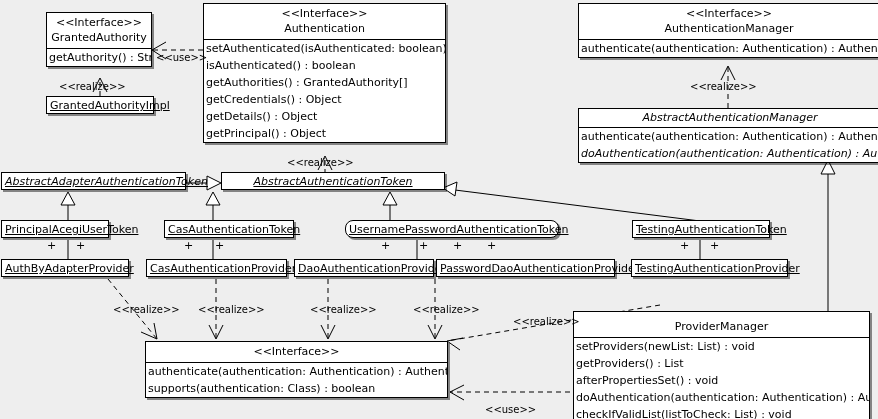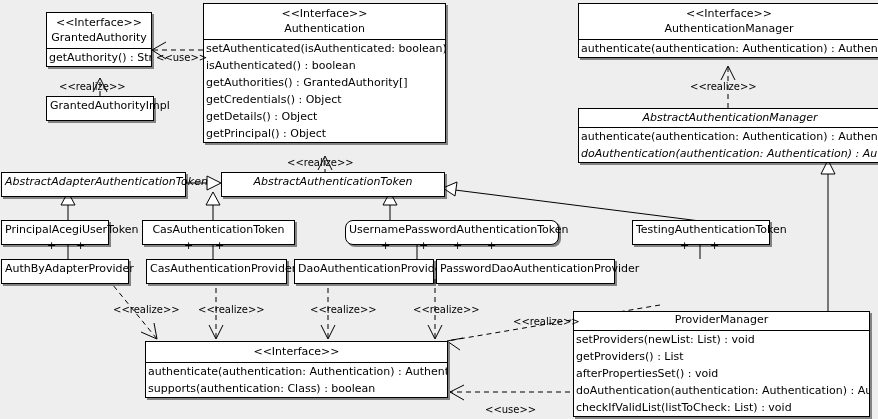--- a/index.html
+++ b/index.html
@@ -39,21 +39,21 @@
   .uml .op{
     font-size:11px;
     line-height:17px;
     height:17px;
     padding:0 2px;
     white-space:nowrap;
     overflow:hidden;
     color:#000;
   }
   .uml .op.it{font-style:italic;}
-  .uml.compact .hdr{padding:1px 3px 7px 3px;}
+  .uml.compact .hdr{padding:1px 3px 0 3px;text-decoration:underline;}
 
   .lbl{
     position:absolute;
     font-size:10px;
     color:#000;
     white-space:nowrap;
     z-index:6;
     background:transparent;
   }
   .plus{
@@ -190,21 +190,21 @@
       <span class="nm">AbstractAuthenticationToken</span>
     </div>
   </div>
 
   <div class="uml compact" style="left:1px;top:220px;width:108px;">
     <div class="hdr">
       <span class="nm">PrincipalAcegiUserToken</span>
     </div>
   </div>
 
-  <div class="uml compact" style="left:142px;top:220px;width:153px;">
+  <div class="uml compact" style="left:164px;top:220px;width:130px;">
     <div class="hdr">
       <span class="nm">CasAuthenticationToken</span>
     </div>
   </div>
 
   <div class="uml compact" style="left:345px;top:220px;width:214px;border-radius:8px;">
     <div class="hdr">
       <span class="nm">UsernamePasswordAuthenticationToken</span>
     </div>
   </div>
@@ -243,33 +243,38 @@
       <span class="nm">DaoAuthenticationProvider</span>
     </div>
   </div>
 
   <div class="uml compact" style="left:436px;top:259px;width:179px;">
     <div class="hdr">
       <span class="nm">PasswordDaoAuthenticationProvider</span>
     </div>
   </div>
 
+  <div class="uml compact" style="left:631px;top:259px;width:157px;">
+    <div class="hdr">
+      <span class="nm">TestingAuthenticationProvider</span>
+    </div>
+  </div>
 
   <div class="uml" style="left:145px;top:341px;width:303px;">
     <div class="hdr">
       <span class="stereo">&lt;&lt;Interface&gt;&gt;</span>
     </div>
     <div class="ops">
       <div class="op">authenticate(authentication: Authentication) : Authentication</div>
       <div class="op">supports(authentication: Class) : boolean</div>
     </div>
   </div>
 
   <div class="uml" style="left:573px;top:311px;width:297px;">
-    <div class="hdr compact" style="padding:0 3px 3px 3px;">
+    <div class="hdr compact" style="padding:7px 3px 3px 3px;">
       <span class="nm">ProviderManager</span>
     </div>
     <div class="ops">
       <div class="op">setProviders(newList: List) : void</div>
       <div class="op">getProviders() : List</div>
       <div class="op">afterPropertiesSet() : void</div>
       <div class="op">doAuthentication(authentication: Authentication) : Authentication</div>
       <div class="op">checkIfValidList(listToCheck: List) : void</div>
     </div>
   </div>

